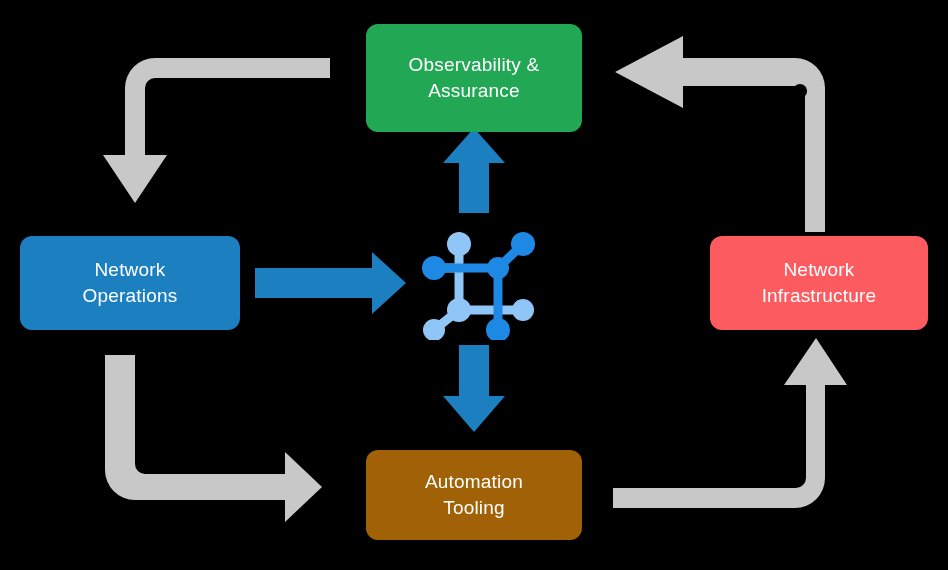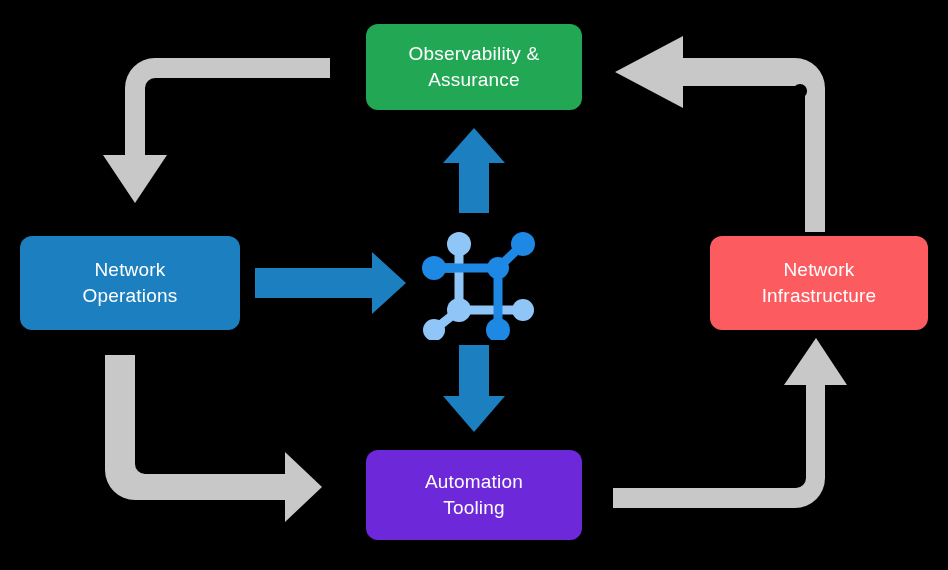--- a/index.html
+++ b/index.html
@@ -25,21 +25,21 @@
     color: #ffffff;
     font-size: 19px;
     line-height: 1.35;
     font-weight: 400;
     letter-spacing: 0.2px;
     box-sizing: border-box;
     padding: 6px 10px;
     white-space: pre-line;
   }
   #box-observability {
-    left: 366px; top: 24px; width: 216px; height: 86px;
+    left: 366px; top: 24px; width: 216px; height: 108px;
   }
   #box-network-operations {
     left: 20px; top: 236px; width: 220px; height: 94px;
   }
   #box-network-infrastructure {
     left: 710px; top: 236px; width: 218px; height: 94px;
   }
   #box-automation-tooling {
     left: 366px; top: 450px; width: 216px; height: 90px;
   }
@@ -125,16 +125,16 @@
 
   <div class="node-box" id="box-observability" style="background:#22A755;">Observability &amp;
 Assurance</div>
 
   <div class="node-box" id="box-network-operations" style="background:#1C7FC0;">Network
 Operations</div>
 
   <div class="node-box" id="box-network-infrastructure" style="background:#FC5C60;">Network
 Infrastructure</div>
 
-  <div class="node-box" id="box-automation-tooling" style="background:#6d28d9;">Automation
+  <div class="node-box" id="box-automation-tooling" style="background:#a16207;">Automation
 Tooling</div>
 
 </div>
 
 </body></html>

